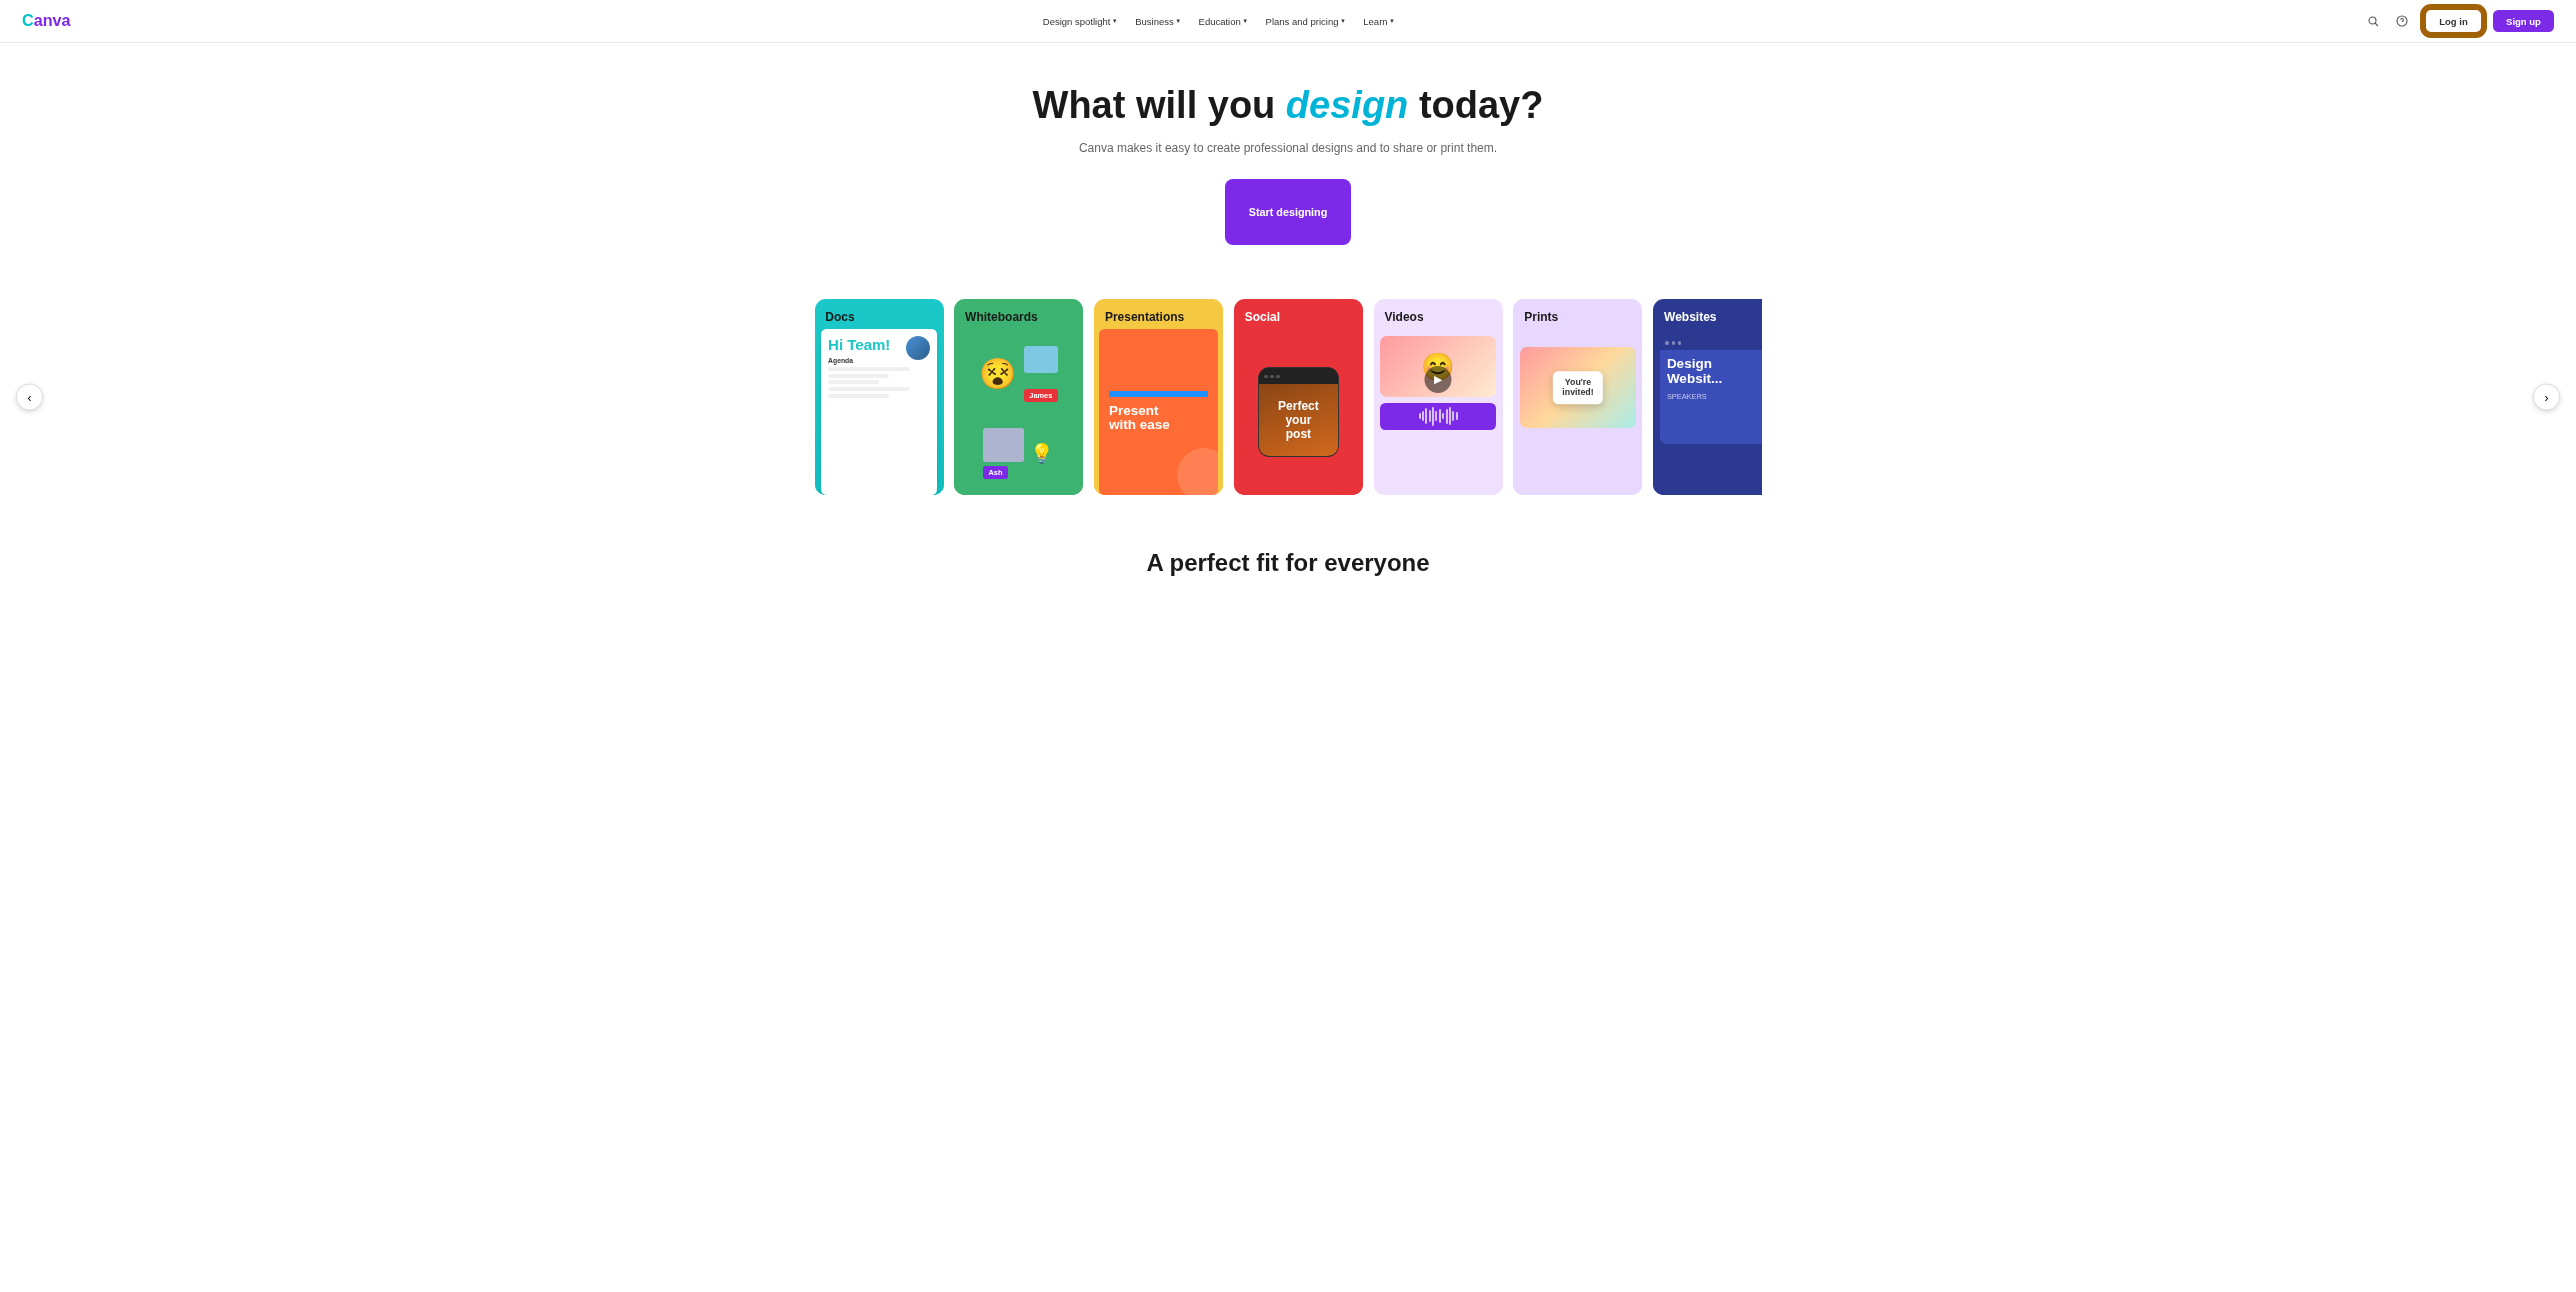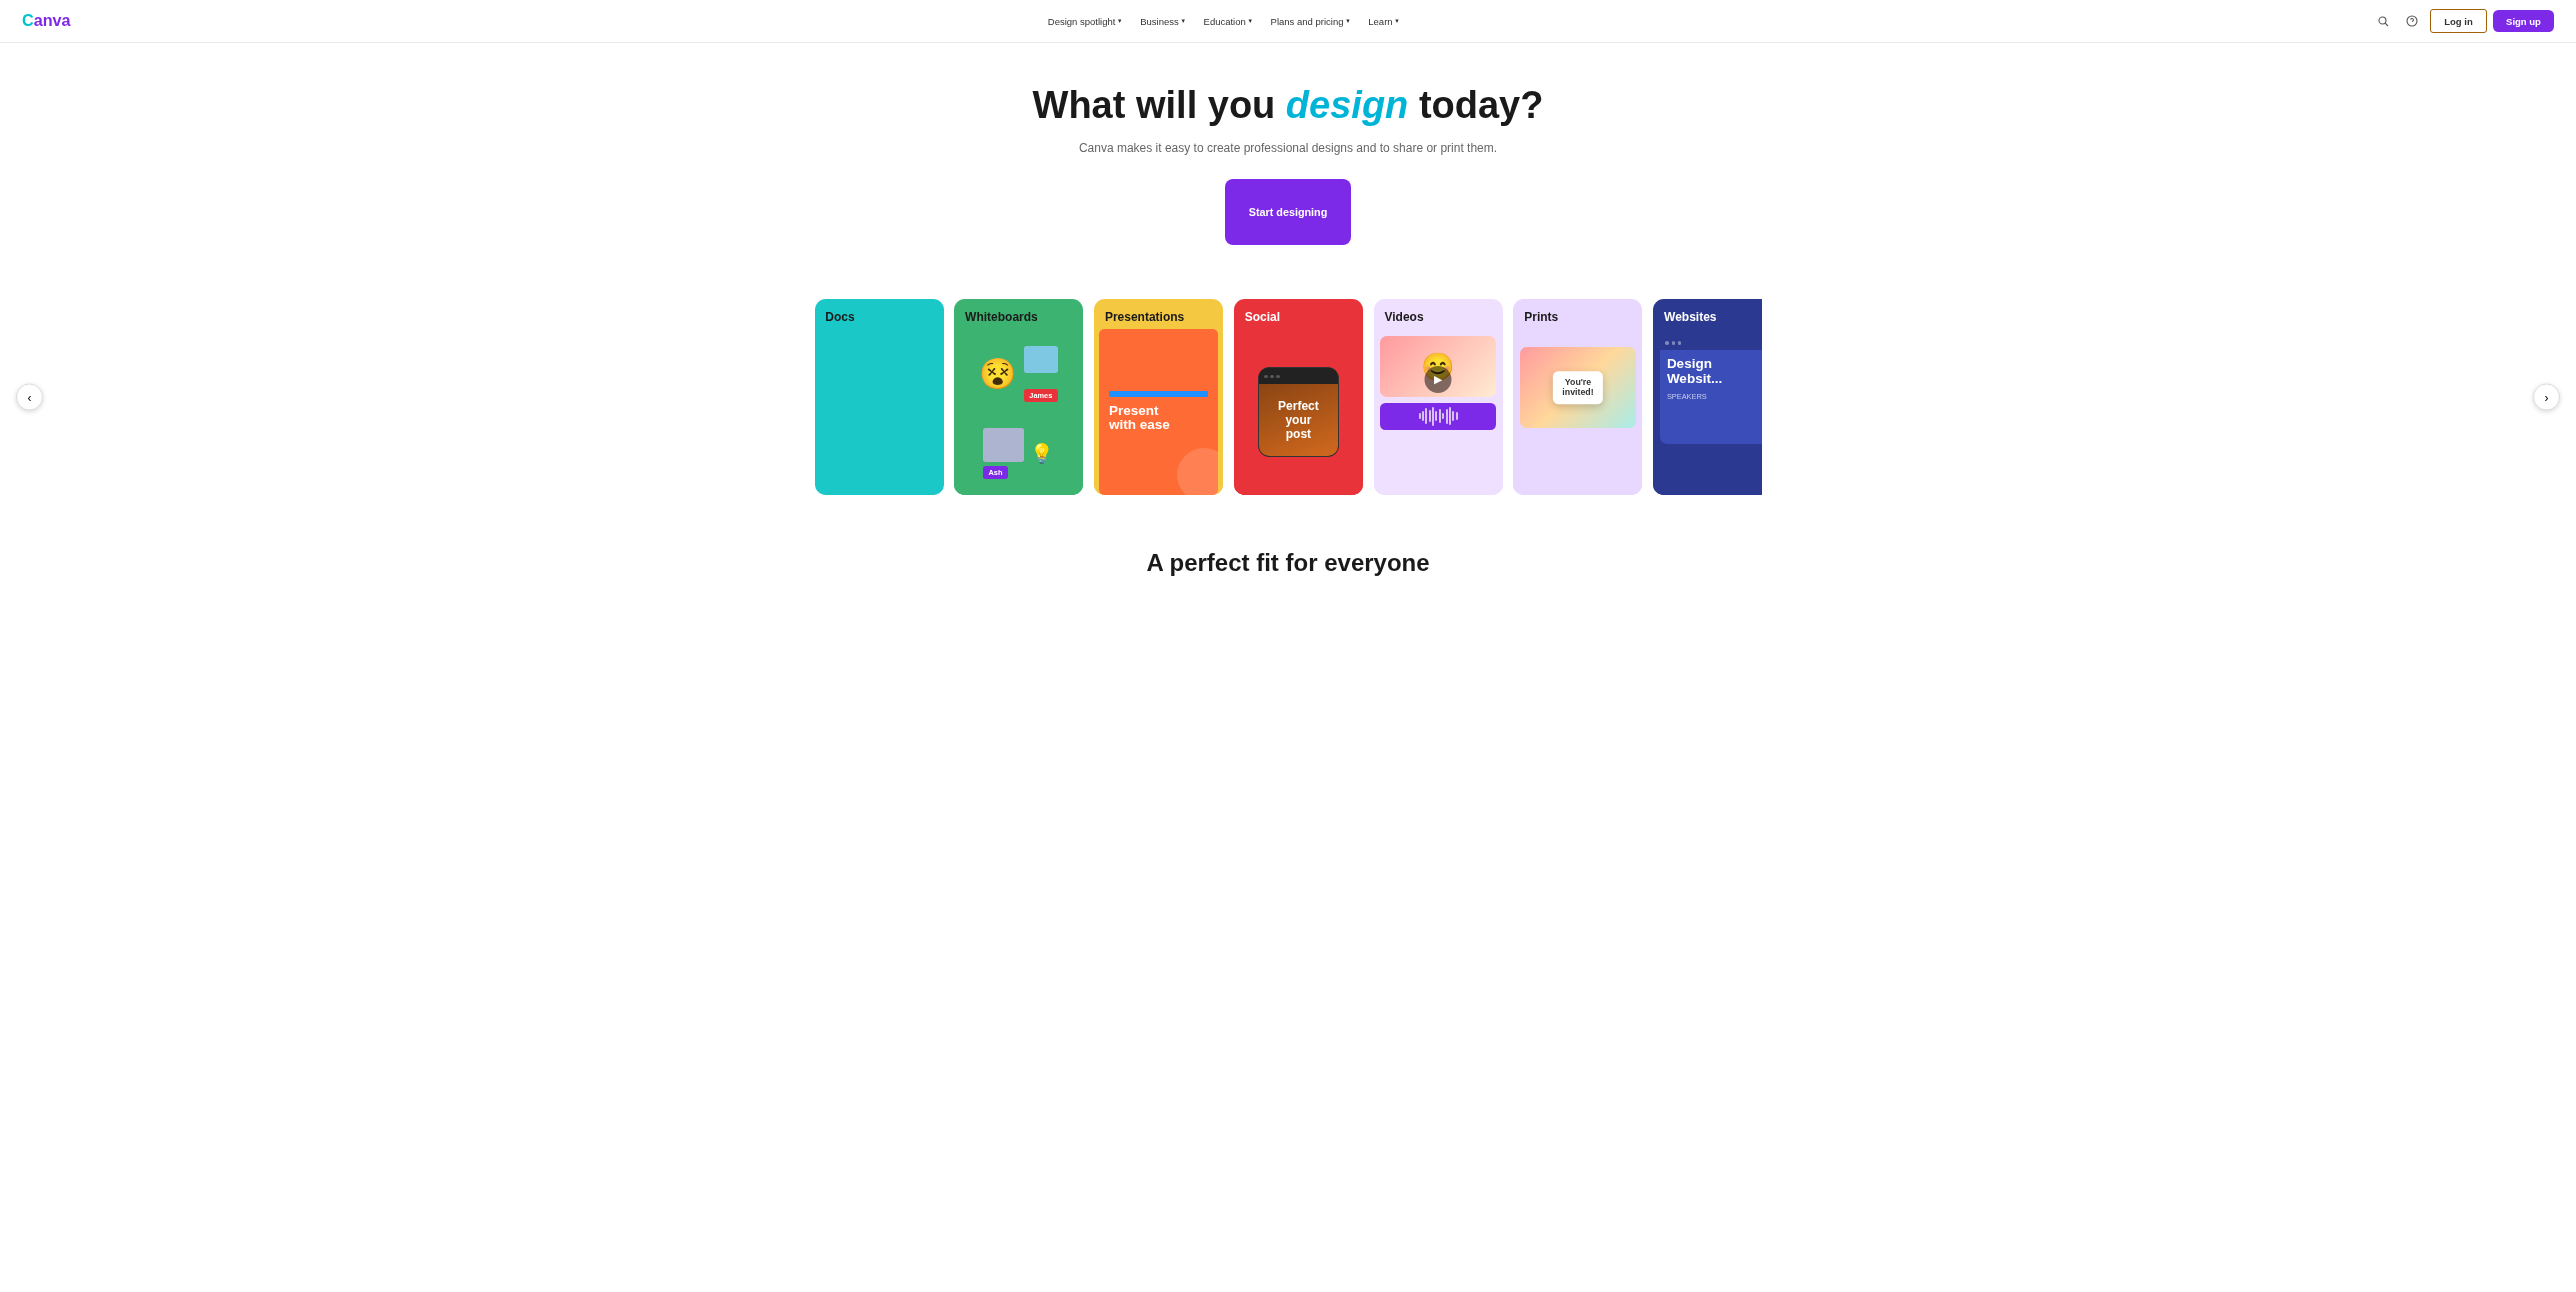--- a/index.html
+++ b/index.html
@@ -22,21 +22,21 @@
       white-space: nowrap;
     }
     .nav-link .chevron { font-size: 6.8px; }
     .nav-actions { display: flex; align-items: center; gap: 5.4px; }
     .nav-icon-btn {
       width: 24px; height: 24px; border-radius: 50%; border: none;
       background: none; cursor: pointer; display: flex; align-items: center;
       justify-content: center; font-size: 12px; color: #555;
     }
     .btn-login {
-      padding: 5.4px 13.5px; border-radius: 3px; border: 1px solid #a16207;
+      padding: 5.4px 13.5px; border-radius: 11px; border: 6px solid #a16207;
       background: #fff; font-size: 9.5px; font-weight: 600; cursor: pointer; color: #333;
     }
     .btn-signup {
       padding: 5.4px 13.5px; border-radius: 5.4px; border: none;
       background: #7d2ae8; color: #fff; font-size: 9.5px; font-weight: 600;
       cursor: pointer;
     }
 
     
     .hero {
@@ -284,20 +284,32 @@
 
 <section class="cards-section">
   <button class="carousel-btn left">
     <span>‹</span>
   </button>
 
   <div class="cards-wrapper">
 
     <div class="card card-docs">
       <div class="card-title">Docs</div>
+      <div class="card-img-area">
+        <div class="docs-inner">
+          <div class="docs-hi">Hi Team!</div>
+          <div class="docs-avatar"></div>
+          <div style="font-size:6.8px;font-weight:700;margin-bottom:2.7px;">Agenda</div>
+          <div class="docs-line"></div>
+          <div class="docs-line short"></div>
+          <div class="docs-line shorter"></div>
+          <div class="docs-line"></div>
+          <div class="docs-line short"></div>
+        </div>
+      </div>
     </div>
 
     <div class="card card-whiteboards">
       <div class="card-title">Whiteboards</div>
       <div class="card-img-area">
         <div class="wb-inner">
           <div class="wb-emoji">😵</div>
           <div style="display:flex;flex-direction:column;gap:16px;">
             <div class="wb-rect"></div>
             <div class="wb-tag">James</div>

